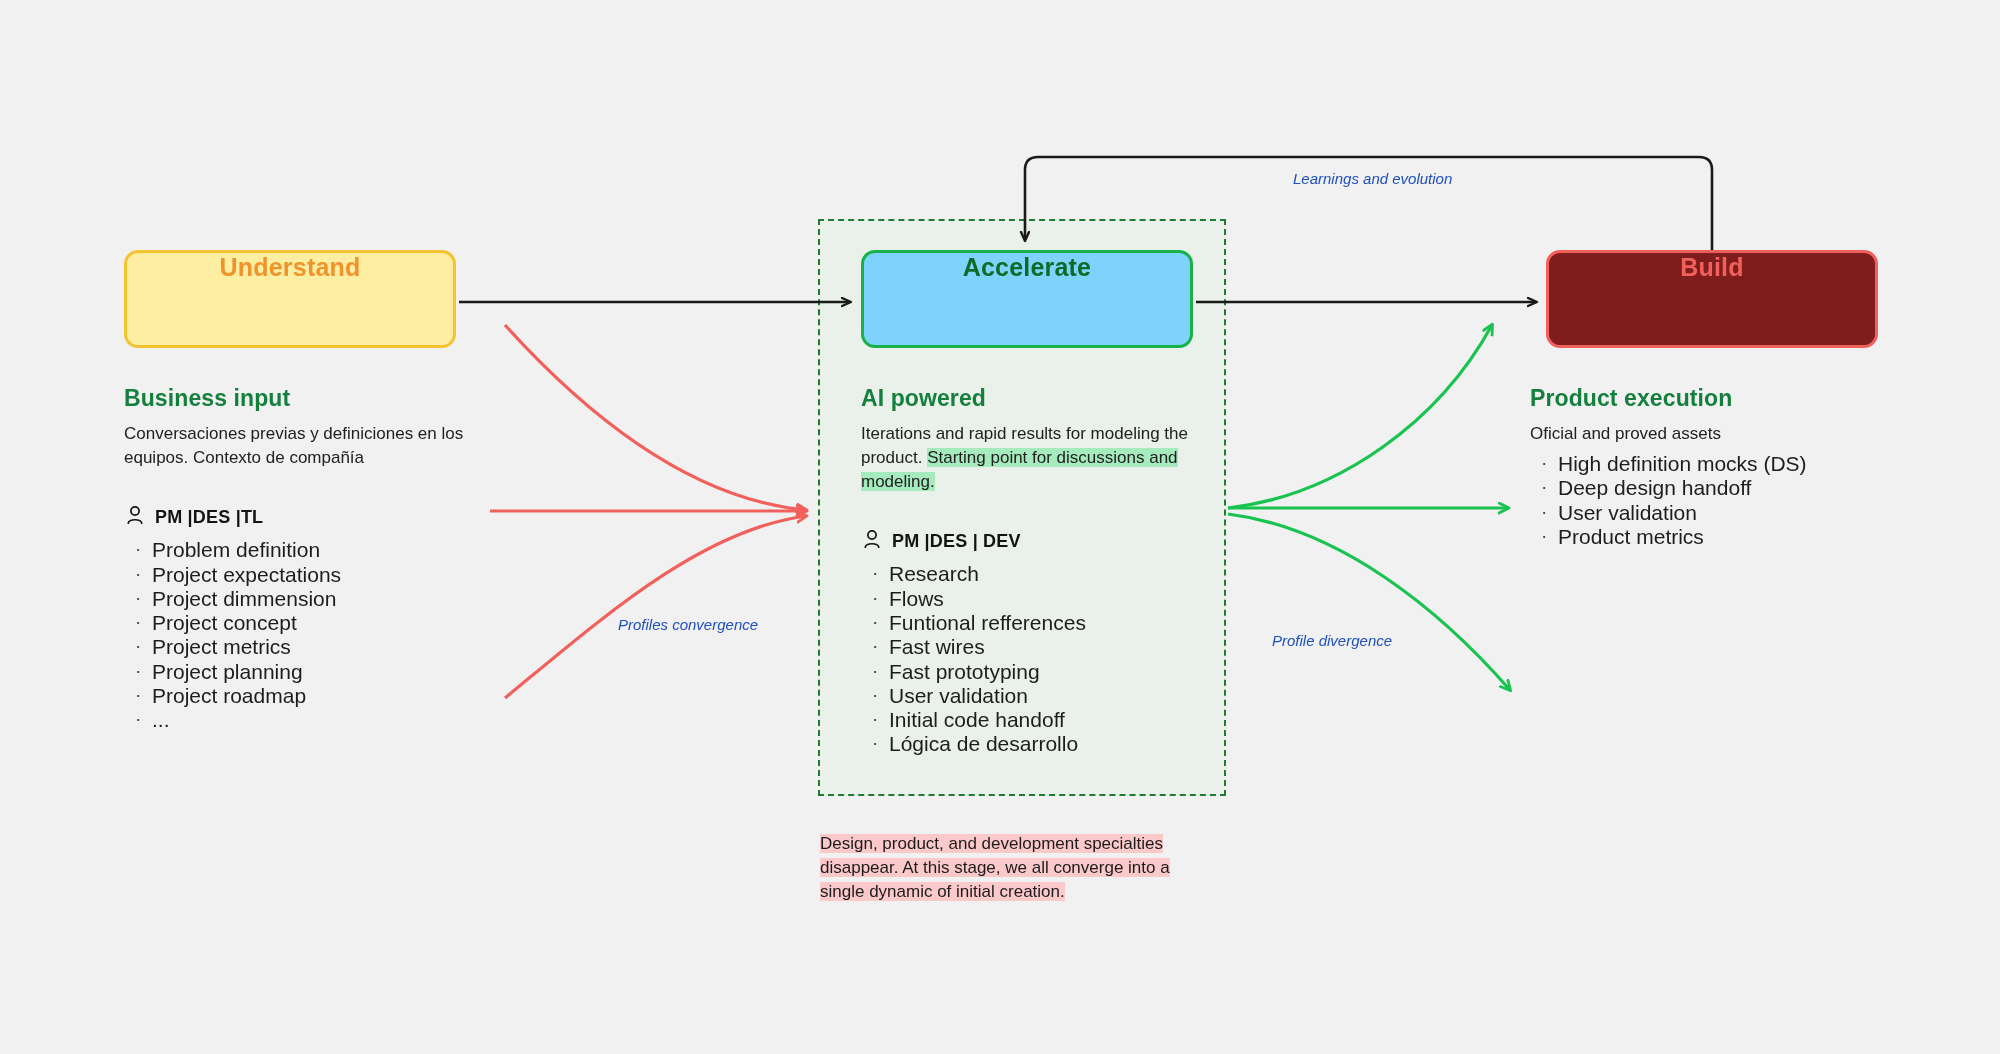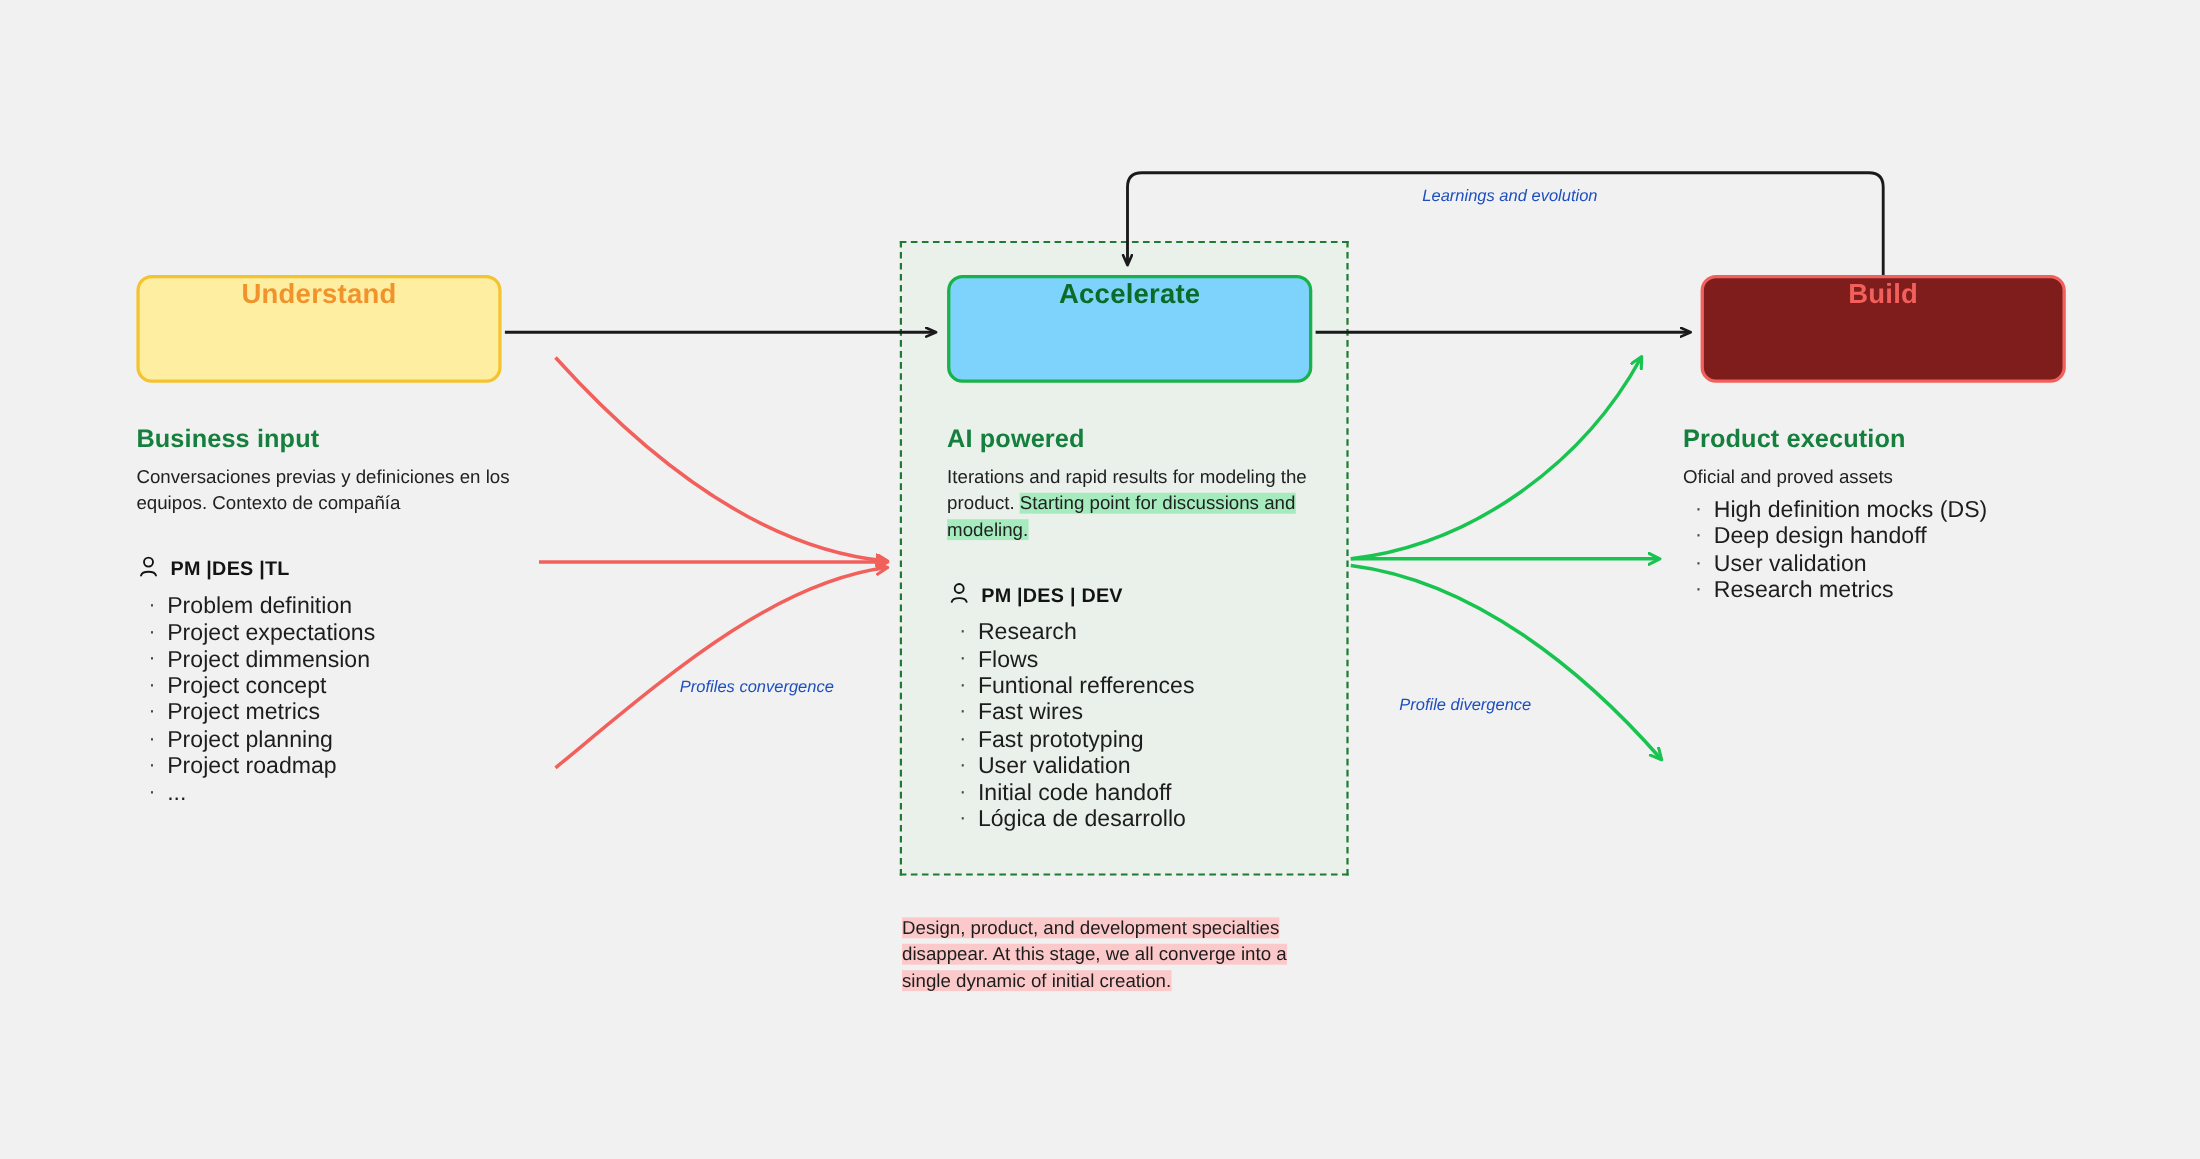--- a/index.html
+++ b/index.html
@@ -253,21 +253,21 @@
 
   <div class="col col-right">
     <h2>Product execution</h2>
     <p class="desc">Oficial and proved assets</p>
 
 
     <ul class="bullets">
         <li>High definition mocks (DS)</li>
         <li>Deep design handoff</li>
         <li>User validation</li>
-        <li>Research metrics</li>
+        <li>Product metrics</li>
       </ul>
   </div>
 
   <div class="annot annot-learnings">Learnings and evolution</div>
   <div class="annot annot-converge">Profiles convergence</div>
   <div class="annot annot-diverge">Profile divergence</div>
 
   <div class="note-pink">
     <span>Design, product, and development specialties disappear. At this stage, we all converge into a single dynamic of initial creation.</span>
   </div>

